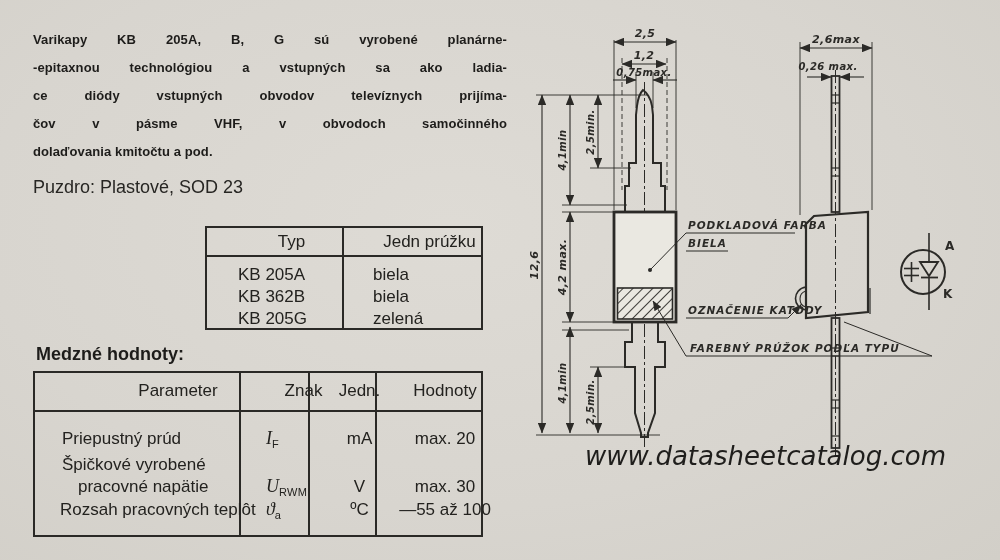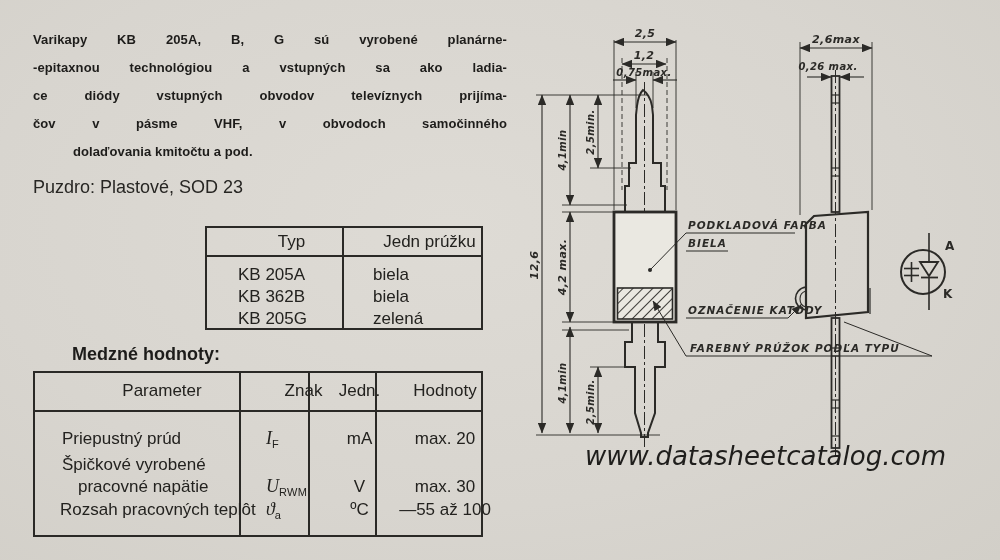--- a/index.html
+++ b/index.html
@@ -10,31 +10,31 @@
     font-family:"Liberation Sans", sans-serif;
     color:#22211f;
   }
   
   .intro{position:absolute;left:33px;top:26px;width:474px;}
   .jline{
     font-weight:700;font-size:13px;line-height:28px;
     text-align:justify;text-align-last:justify;
     color:#1d1c1a;letter-spacing:.1px;
   }
-  .jline.last{text-align-last:left;margin-left:40px;}
+  .jline.last{text-align-last:left;}
   .package-line{position:absolute;left:33px;top:177px;font-size:18px;color:#272623;}
   
   .box{position:absolute;border:2px solid #2a2926;}
   .vline{position:absolute;top:0;bottom:0;width:2px;background:#2a2926;}
   .hline{position:absolute;left:0;right:0;height:2px;background:#2a2926;}
   .cell{position:absolute;font-size:17px;white-space:nowrap;color:#23221f;margin-left:17px;}
   .cell.center{text-align:center;}
   #type-table{left:205px;top:226px;width:274px;height:100px;}
   #limits-table{left:33px;top:371px;width:446px;height:162px;}
-  .tbl-title{position:absolute;left:36px;top:344px;font-weight:700;font-size:18px;color:#1d1c1a;margin-left:36px;}
+  .tbl-title{position:absolute;left:36px;top:344px;font-weight:700;font-size:18px;color:#1d1c1a;}
   .sym i{font-family:"Liberation Serif", serif;font-style:italic;font-size:18px;}
   .sym sub{font-size:11px;letter-spacing:.3px;}
   
   svg.draw{position:absolute;left:0;top:0;pointer-events:none;}
   .dim{font:italic 600 11px "DejaVu Sans", sans-serif;fill:#2b2a27;letter-spacing:.4px;}
   .dim.small{font-size:10px;}
   .note{font:italic 700 10.5px "DejaVu Sans", sans-serif;fill:#2b2a27;letter-spacing:1px;}
   .term{font:700 12px "DejaVu Sans", sans-serif;fill:#2b2a27;}
   
   .website{
@@ -69,21 +69,21 @@
 </div>
 
 <div class="tbl-title">Medzné hodnoty:</div>
 
 <div class="box" id="limits-table">
   <div class="vline" style="left:204px"></div>
   <div class="vline" style="left:273px"></div>
   <div class="vline" style="left:340px"></div>
   <div class="hline" style="top:37px"></div>
 
-  <div class="cell center" style="left:0;top:8px;width:220px">Parameter</div>
+  <div class="cell center" style="left:16px;top:8px;width:220px">Parameter</div>
   <div class="cell center" style="left:218px;top:8px;width:67px">Znak</div>
   <div class="cell center" style="left:275px;top:8px;width:65px">Jedn.</div>
   <div class="cell center" style="left:342px;top:8px;width:102px">Hodnoty</div>
 
   <div class="cell" style="left:10px;top:56px">Priepustný prúd</div>
   <div class="cell sym" style="left:214px;top:55px"><i>I</i><sub>F</sub></div>
   <div class="cell center" style="left:275px;top:56px;width:65px">mA</div>
   <div class="cell center" style="left:342px;top:56px;width:102px">max. 20</div>
 
   <div class="cell" style="left:10px;top:82px">Špičkové vyrobené</div>

